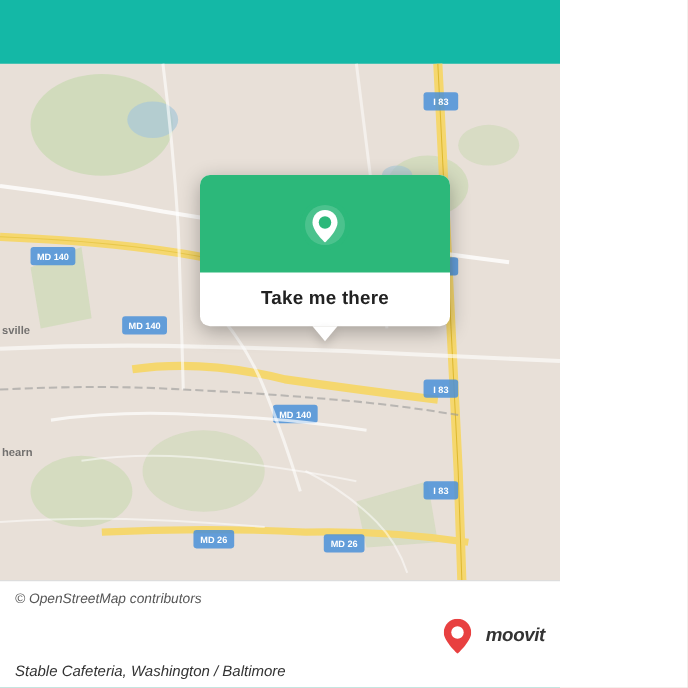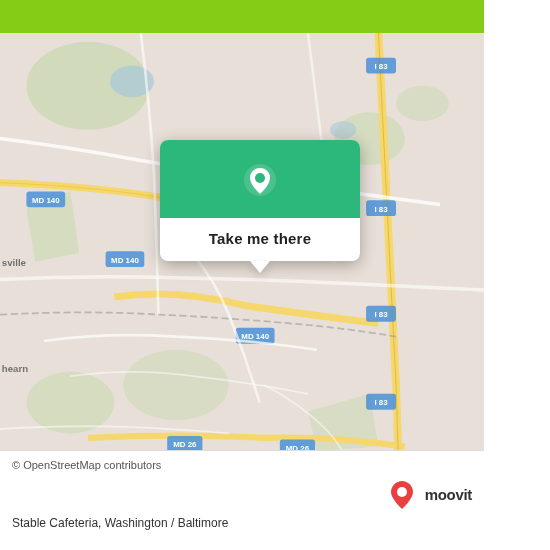--- a/index.html
+++ b/index.html
@@ -5,24 +5,24 @@
     * { margin: 0; padding: 0; box-sizing: border-box; }
     body {
       width: 550px;
       height: 550px;
       overflow: hidden;
       font-family: Arial, sans-serif;
       position: relative;
     }
 
     #map-container {
-      width: 484px;
+      width: 448px;
       height: 550px;
       position: relative;
-      background-color: #84cc16;
+      background-color: #14b8a6;
       overflow: hidden;
     }
 
     
     #map-bg {
       position: absolute;
       top: 0; left: 0;
       width: 100%; height: 100%;
     }
 
@@ -85,22 +85,23 @@
     #bottom-bar {
       position: absolute;
       bottom: 0;
       left: 0;
       width: 100%;
       background: #ffffff;
       border-top: 1px solid #ddd;
       display: flex;
       align-items: center;
       justify-content: space-between;
-      padding: 8px 12px 20px 12px;
+      padding: 8px 12px 6px 12px;
       z-index: 10;
+      font-style: italic;
     }
 
     #attribution {
       font-size: 11px;
       color: #555;
     }
 
     #location-info {
       font-size: 12px;
       color: #333;

